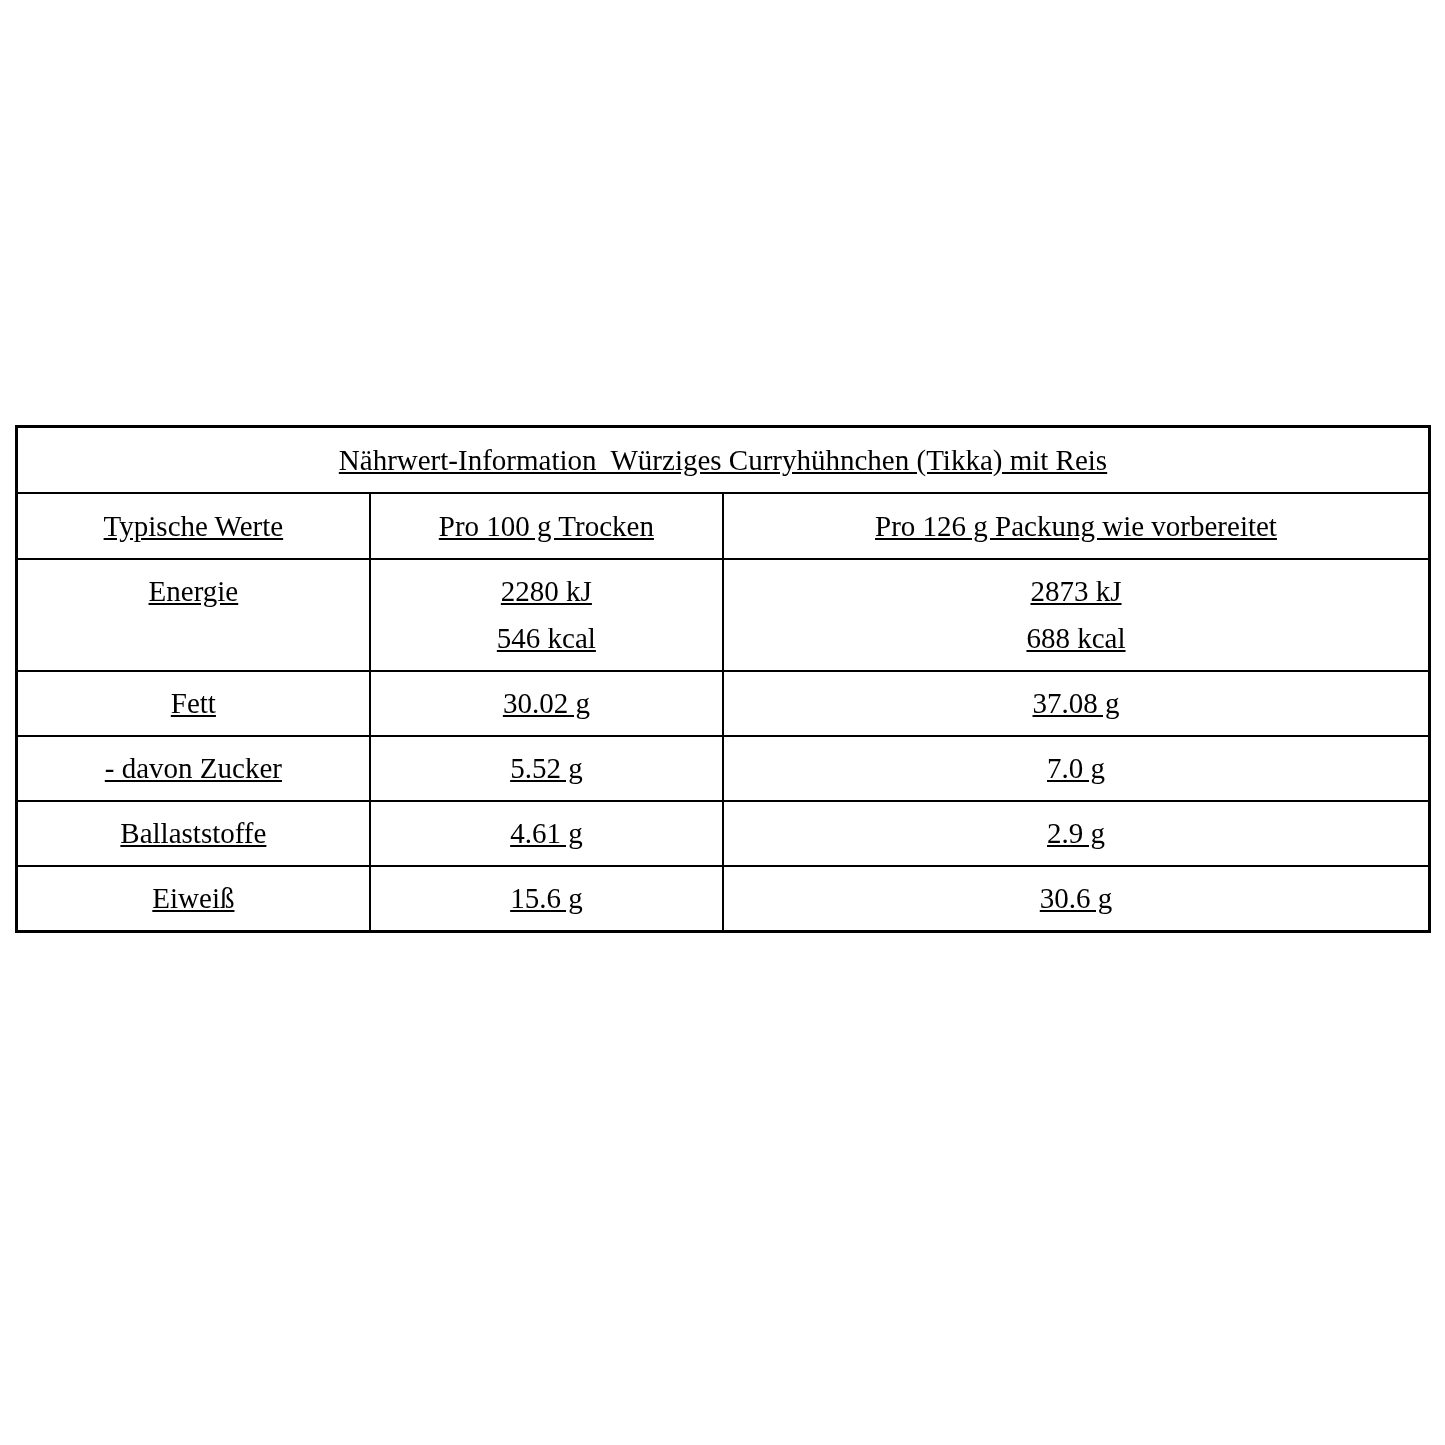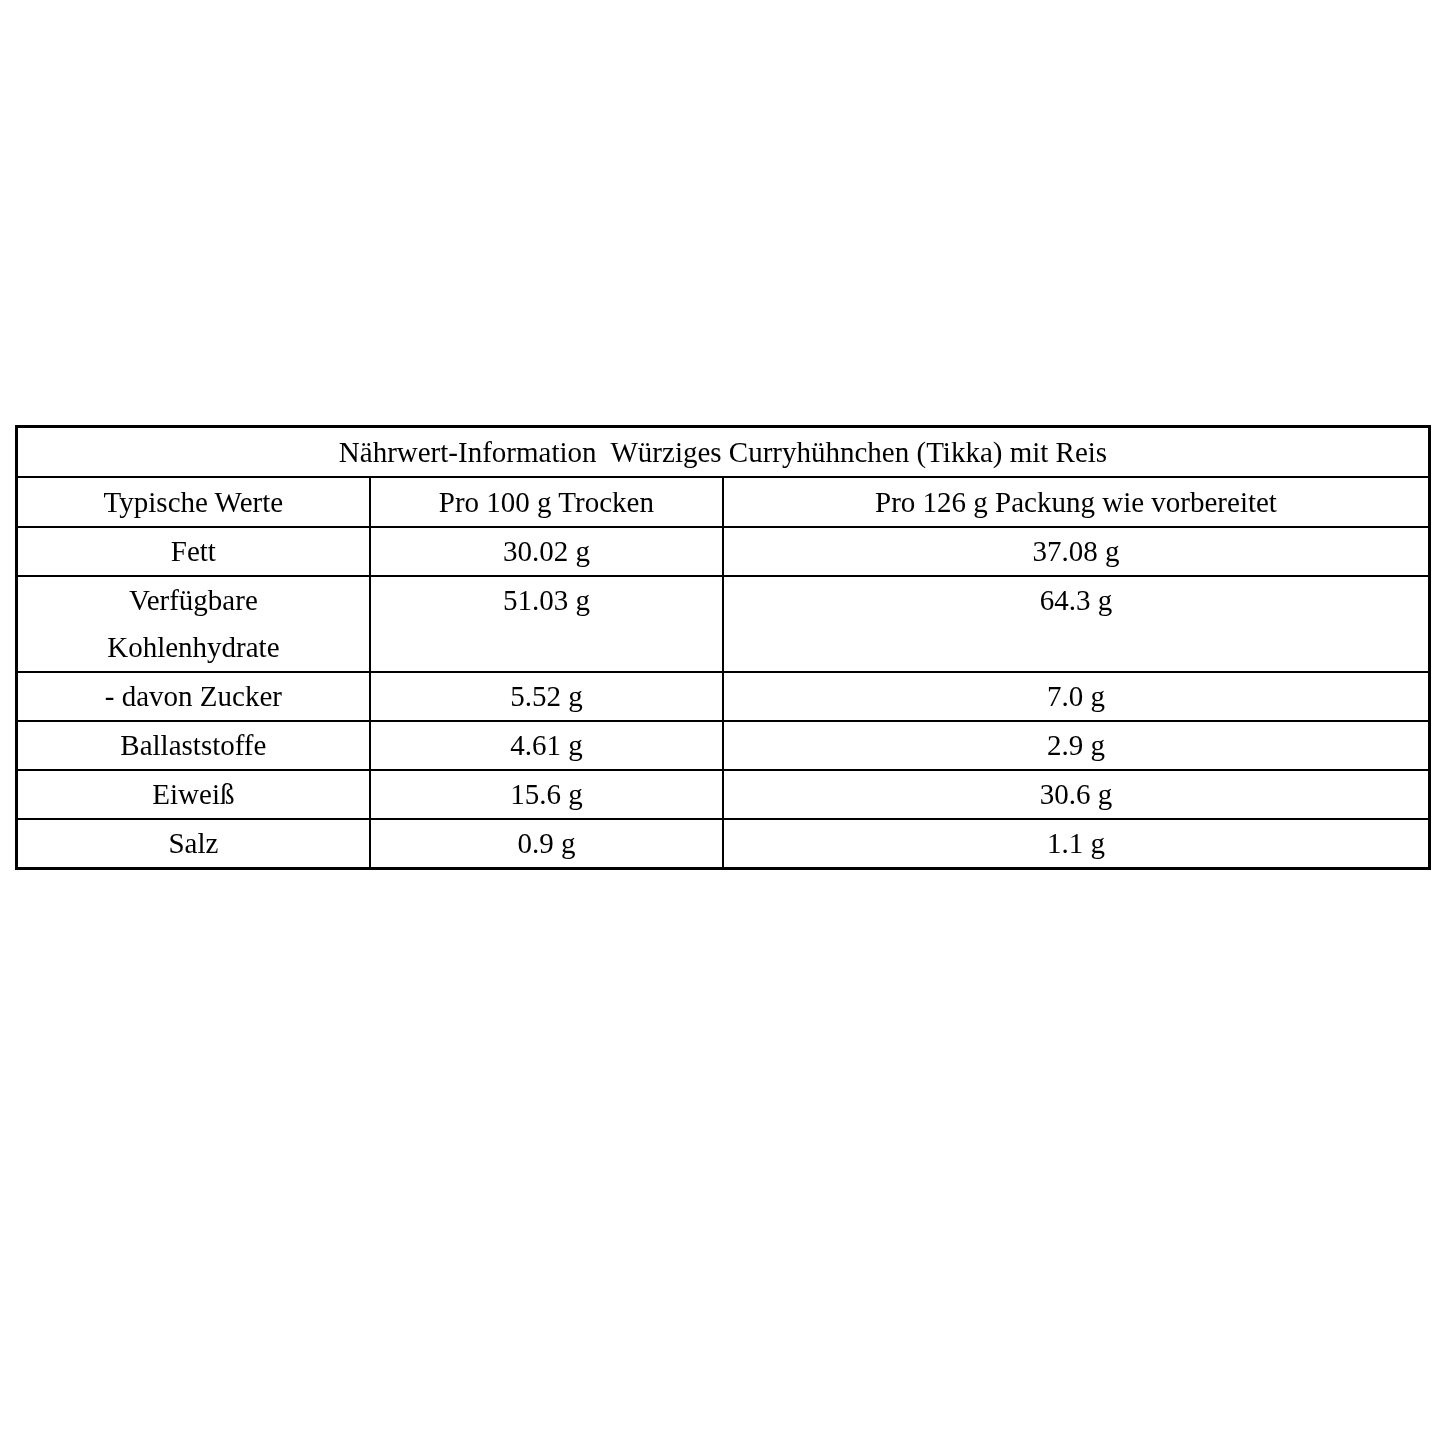--- a/index.html
+++ b/index.html
@@ -22,24 +22,25 @@
     border-collapse: collapse;
     table-layout: fixed;
     font-size: 29px;
     color: #000000;
     background: #ffffff;
   }
   table.nutrition-table td {
     border: 2px solid #000000;
     text-align: center;
     vertical-align: middle;
-    padding: 0;
+    padding: 8px;
     line-height: 47px;
     white-space: pre-line;
     overflow: hidden;
+    text-decoration: underline;
   }
   table.nutrition-table {
     border: 3px solid #000000;
   }
   tr.row-title td {
     height: 48px;
     white-space: pre-wrap;
   }
   tr.row-header td {
     height: 48px;
@@ -67,45 +68,41 @@
   </colgroup>
   <tbody>
     <tr class="row-title">
       <td colspan="3">Nährwert-Information  Würziges Curryhühnchen (Tikka) mit Reis</td>
     </tr>
     <tr class="row-header">
       <td>Typische Werte</td>
       <td>Pro 100 g Trocken</td>
       <td>Pro 126 g Packung wie vorbereitet</td>
     </tr>
+    <tr class="row-tall">
+      <td>Energie</td>
+      <td>2280 kJ
+546 kcal</td>
+      <td>2873 kJ
+688 kcal</td>
+    </tr>
     <tr class="row-normal">
       <td>Fett</td>
       <td>30.02 g</td>
       <td>37.08 g</td>
-    </tr>
-    <tr class="row-tall">
-      <td>Verfügbare
-Kohlenhydrate</td>
-      <td>51.03 g</td>
-      <td>64.3 g</td>
     </tr>
     <tr class="row-normal">
       <td>- davon Zucker</td>
       <td>5.52 g</td>
       <td>7.0 g</td>
     </tr>
     <tr class="row-normal">
       <td>Ballaststoffe</td>
       <td>4.61 g</td>
       <td>2.9 g</td>
     </tr>
     <tr class="row-normal">
       <td>Eiweiß</td>
       <td>15.6 g</td>
       <td>30.6 g</td>
     </tr>
-    <tr class="row-normal">
-      <td>Salz</td>
-      <td>0.9 g</td>
-      <td>1.1 g</td>
-    </tr>
   </tbody>
 </table>
 
 </body></html>

